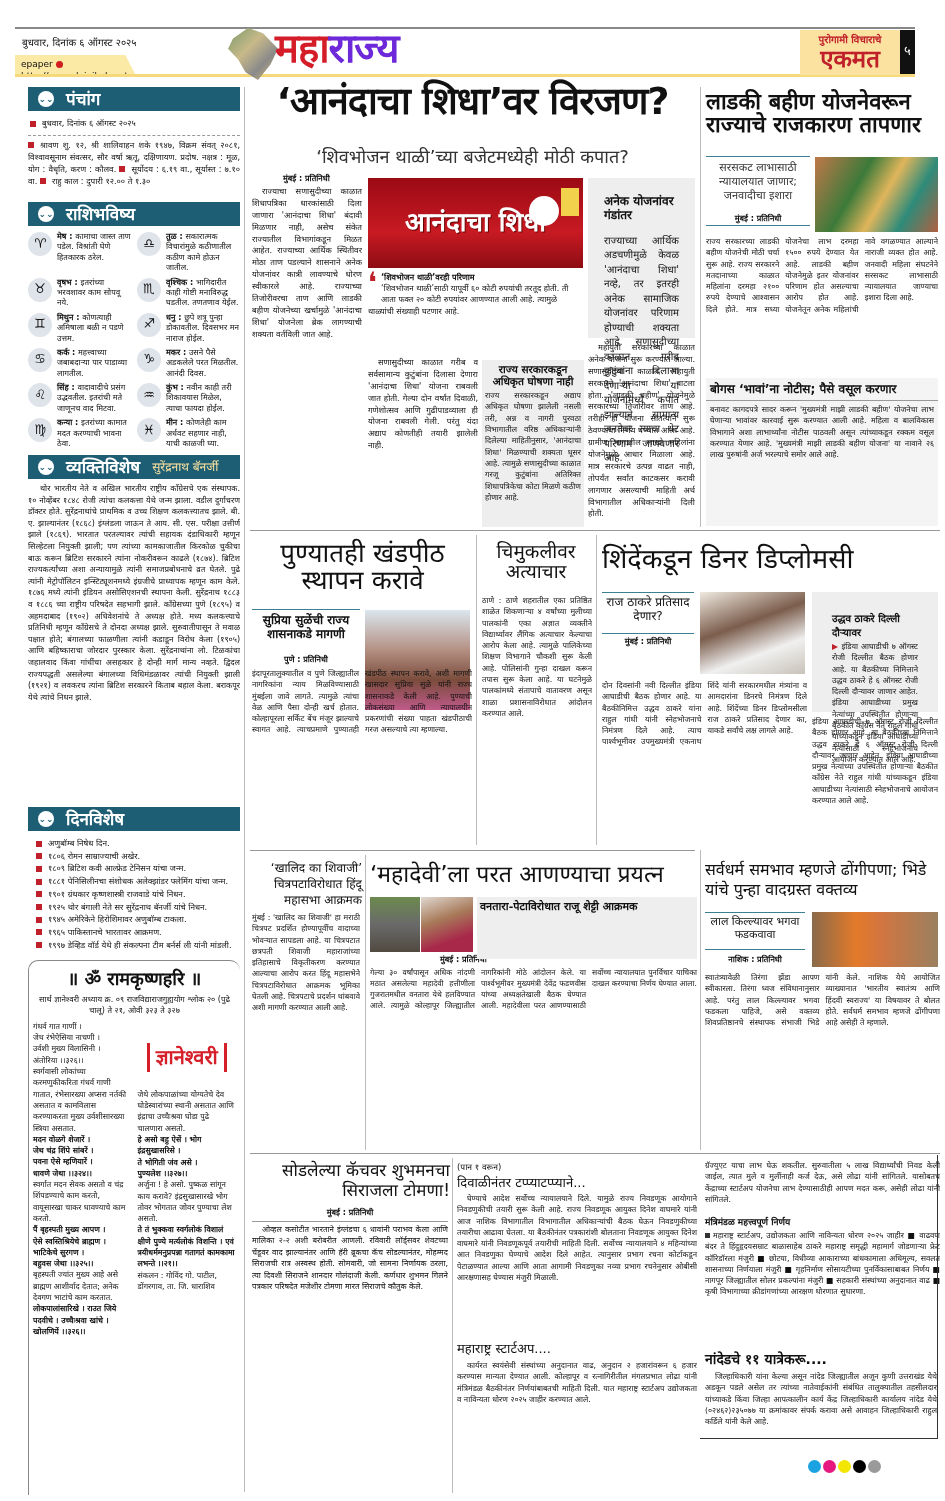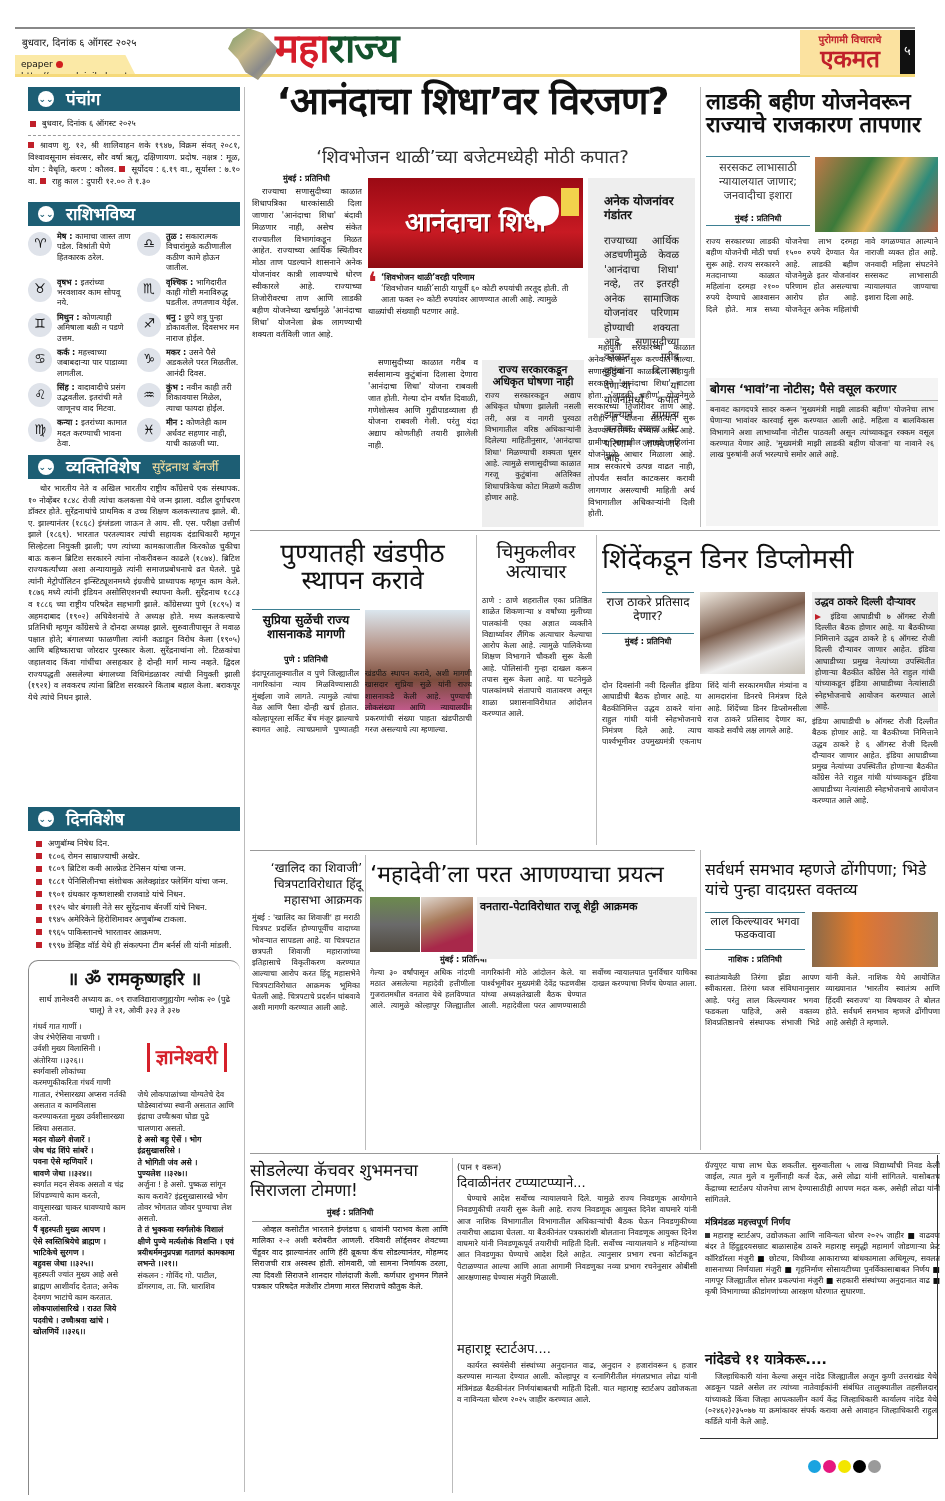--- a/index.html
+++ b/index.html
@@ -5,21 +5,21 @@
 *{box-sizing:border-box;margin:0;padding:0}
 body{width:945px;height:1501px;background:#fff;font-family:"DejaVu Sans",sans-serif;color:#111;position:relative;overflow:hidden;font-size:9px;line-height:1.35}
 .abs{position:absolute}
 .topline{left:15px;top:27px;width:900px;height:2px;background:#888}
 .hdr-date{font-size:10px;left:22px;top:36px}
 .hdr-epaper{left:15px;top:55px;width:120px;height:19px;background:#fbe9a6;font-size:9px;padding:3px 6px;clip-path:polygon(0 0,92% 0,100% 100%,0 100%)}
 .hdr-epaper .dot{display:inline-block;width:7px;height:7px;border-radius:50%;background:#d21f1f;vertical-align:middle;margin:0 3px}
 .yellowbar{left:15px;top:74px;width:900px;height:3px;background:#f5d97a}
 .map{left:228px;top:28px;width:50px;height:52px;background:linear-gradient(135deg,#7a9a6a,#c8b98a 40%,#8a8a8a 70%,#d8c070);clip-path:polygon(10% 20%,40% 0,70% 10%,100% 40%,85% 70%,60% 100%,35% 85%,20% 60%,0 40%)}
 .masthead{left:275px;top:28px;font-size:40px;font-weight:bold;letter-spacing:-1px;line-height:1}
-.masthead .m1{color:#d51d2a}.masthead .m2{color:#14532d}
+.masthead .m1{color:#d51d2a}.masthead .m2{color:#6d28d9}
 .lokmat{left:800px;top:30px;width:100px;height:45px;background:#fbe2a0;text-align:center}
 .lokmat .tag{font-size:10px;color:#c0202a;font-weight:bold;display:block;margin-top:3px}
 .lokmat .brand{font-size:24px;color:#c0202a;font-weight:bold;line-height:1}
 .pageno{left:900px;top:30px;width:15px;height:44px;background:#111;color:#fff;font-size:13px;text-align:center;padding-top:12px}
 .sechdr{background:#1d5e74;color:#fff;height:24px;font-weight:bold;font-size:17px;padding-left:10px;display:flex;align-items:center;gap:12px}
 .sechdr .chev{width:16px;height:16px;border-radius:50%;background:#fff;color:#1d5e74;font-size:9px;display:flex;align-items:center;justify-content:center}
 .sechdr .sub{font-size:12px;font-weight:normal;color:#fbe2a0}
 .leftcol{left:28px;width:212px}
 .p{font-size:8.2px;line-height:1.45;text-align:justify}
 .sq{display:inline-block;width:6px;height:6px;background:#c0202a;margin-right:6px;vertical-align:middle}
@@ -239,21 +239,21 @@
 
 <div class="abs vline" style="left:476px;top:535px;height:310px"></div>
 <div class="abs h1" style="left:480px;top:542px;width:112px;font-size:19px;text-align:center;font-weight:normal">चिमुकलीवर अत्याचार</div>
 <div class="abs p" style="left:482px;top:595px;width:110px;height:250px;overflow:hidden;font-size:7.8px">ठाणे : ठाणे शहरातील एका प्रतिष्ठित शाळेत शिकणाऱ्या ४ वर्षांच्या मुलीच्या पालकांनी एका अज्ञात व्यक्तीने विद्यार्थ्यावर लैंगिक अत्याचार केल्याचा आरोप केला आहे. त्यामुळे पालिकेच्या शिक्षण विभागाने चौकशी सुरू केली आहे. पोलिसांनी गुन्हा दाखल करून तपास सुरू केला आहे. या घटनेमुळे पालकांमध्ये संतापाचे वातावरण असून शाळा प्रशासनाविरोधात आंदोलन करण्यात आले.</div>
 <div class="abs vline" style="left:596px;top:535px;height:310px"></div>
 
 <div class="abs h1" style="left:602px;top:545px;width:340px;font-size:27px;font-weight:normal">शिंदेंकडून डिनर डिप्लोमसी</div>
 <div class="abs" style="left:602px;top:592px;width:92px;height:42px;border-top:1px solid #3d7f92;border-bottom:1px solid #3d7f92;text-align:center;font-size:12px;line-height:1.2;padding-top:2px">राज ठाकरे प्रतिसाद देणार?</div>
 <div class="abs" style="left:602px;top:637px;width:92px;text-align:center;font-size:8px;font-weight:bold">मुंबई : प्रतिनिधी</div>
 <div class="abs photo" style="left:700px;top:592px;width:105px;height:82px;background:linear-gradient(160deg,#efe9e0,#7b5d4c 40%,#f0f0f0 70%,#c8c2b8)"></div>
-<div class="abs graybox" style="left:812px;top:592px;width:126px;height:120px;padding:3px">
+<div class="abs graybox" style="left:812px;top:592px;width:126px;height:120px;padding:20px">
   <div style="font-weight:bold;font-size:10px">उद्धव ठाकरे दिल्ली दौऱ्यावर</div>
   <div class="p" style="font-size:7.8px;margin-top:2px"><span class="bullet-red">▶ </span><span>इंडिया आघाडीची ७ ऑगस्ट रोजी दिल्लीत बैठक होणार आहे. या बैठकीच्या निमित्ताने उद्धव ठाकरे हे ६ ऑगस्ट रोजी दिल्ली दौऱ्यावर जाणार आहेत. इंडिया आघाडीच्या प्रमुख नेत्यांच्या उपस्थितीत होणाऱ्या बैठकीत काँग्रेस नेते राहुल गांधी यांच्याकडून इंडिया आघाडीच्या नेत्यांसाठी स्नेहभोजनाचे आयोजन करण्यात आले आहे.</span></div>
 </div>
 <div class="abs p" style="left:602px;top:650px;width:205px;height:195px;overflow:hidden;column-count:2;column-gap:6px;font-size:7.8px;padding-top:30px">दोन दिवसांनी नवी दिल्लीत इंडिया आघाडीची बैठक होणार आहे. या बैठकीनिमित्त उद्धव ठाकरे यांना राहुल गांधी यांनी स्नेहभोजनाचे निमंत्रण दिले आहे. त्याच पार्श्वभूमीवर उपमुख्यमंत्री एकनाथ शिंदे यांनी सरकारमधील मंत्र्यांना व आमदारांना डिनरचे निमंत्रण दिले आहे. शिंदेंच्या डिनर डिप्लोमसीला राज ठाकरे प्रतिसाद देणार का, याकडे सर्वांचे लक्ष लागले आहे.</div>
 <div class="abs p" style="left:812px;top:716px;width:126px;height:128px;overflow:hidden;font-size:7.8px">इंडिया आघाडीची ७ ऑगस्ट रोजी दिल्लीत बैठक होणार आहे. या बैठकीच्या निमित्ताने उद्धव ठाकरे हे ६ ऑगस्ट रोजी दिल्ली दौऱ्यावर जाणार आहेत. इंडिया आघाडीच्या प्रमुख नेत्यांच्या उपस्थितीत होणाऱ्या बैठकीत काँग्रेस नेते राहुल गांधी यांच्याकडून इंडिया आघाडीच्या नेत्यांसाठी स्नेहभोजनाचे आयोजन करण्यात आले आहे.</div>
 
 <div class="abs hline" style="left:250px;top:850px;width:445px"></div>
 
 <div class="abs h1" style="left:250px;top:860px;width:112px;font-size:12px;text-align:right;font-weight:normal;line-height:1.35">‘खालिद का शिवाजी’ चित्रपटाविरोधात हिंदू महासभा आक्रमक</div>
 <div class="abs p" style="left:252px;top:912px;width:108px;height:238px;overflow:hidden;font-size:7.8px">मुंबई : 'खालिद का शिवाजी' हा मराठी चित्रपट प्रदर्शित होण्यापूर्वीच वादाच्या भोवऱ्यात सापडला आहे. या चित्रपटात छत्रपती शिवाजी महाराजांच्या इतिहासाचे विकृतीकरण करण्यात आल्याचा आरोप करत हिंदू महासभेने चित्रपटाविरोधात आक्रमक भूमिका घेतली आहे. चित्रपटाचे प्रदर्शन थांबवावे अशी मागणी करण्यात आली आहे.</div>
@@ -271,21 +271,21 @@
 <div class="abs vline" style="left:700px;top:850px;height:300px"></div>
 
 <div class="abs h1" style="left:705px;top:860px;width:235px;font-size:16px;font-weight:normal;line-height:1.25">सर्वधर्म समभाव म्हणजे ढोंगीपणा; भिडे यांचे पुन्हा वादग्रस्त वक्तव्य</div>
 <div class="abs" style="left:705px;top:912px;width:100px;height:38px;border-top:1px solid #3d7f92;border-bottom:1px solid #3d7f92;text-align:center;font-size:11px;line-height:1.2;padding-top:2px">लाल किल्ल्यावर भगवा फडकवावा</div>
 <div class="abs" style="left:705px;top:955px;width:100px;text-align:center;font-size:8px;font-weight:bold">नाशिक : प्रतिनिधी</div>
 <div class="abs photo" style="left:812px;top:912px;width:126px;height:55px;background:linear-gradient(90deg,#8a6a4a,#e37a2a 35%,#d27540 55%,#9a8060)"></div>
 <div class="abs p" style="left:705px;top:972px;width:235px;height:178px;overflow:hidden;column-count:2;column-gap:6px;font-size:7.8px">स्वातंत्र्यावेळी तिरंगा झेंडा आपण स्वीकारला. तिरंगा ध्वज संविधानानुसार आहे. परंतु लाल किल्ल्यावर भगवा फडकला पाहिजे, असे वक्तव्य शिवप्रतिष्ठानचे संस्थापक संभाजी भिडे यांनी केले. नाशिक येथे आयोजित व्याख्यानात 'भारतीय स्वातंत्र्य आणि हिंदवी स्वराज्य' या विषयावर ते बोलत होते. सर्वधर्म समभाव म्हणजे ढोंगीपणा आहे असेही ते म्हणाले.</div>
 
 <div class="abs hline" style="left:250px;top:1153px;width:690px"></div>
 
-<div class="abs h1" style="left:250px;top:1160px;width:200px;font-size:17px;text-align:left;font-weight:normal;line-height:1.2">सोडलेल्या कॅचवर शुभमनचा सिराजला टोमणा!</div>
+<div class="abs h1" style="left:250px;top:1160px;width:200px;font-size:17px;text-align:right;font-weight:normal;line-height:1.2">सोडलेल्या कॅचवर शुभमनचा सिराजला टोमणा!</div>
 <div class="abs" style="left:250px;top:1208px;width:200px;text-align:center;font-size:8px;font-weight:bold">मुंबई : प्रतिनिधी</div>
 <div class="abs hline" style="left:252px;top:1221px;width:196px"></div>
 <div class="abs p" style="left:252px;top:1224px;width:196px;height:262px;overflow:hidden;text-indent:10px;font-size:7.9px">ओव्हल कसोटीत भारताने इंग्लंडचा ६ धावांनी पराभव केला आणि मालिका २-२ अशी बरोबरीत आणली. रविवारी लॉर्ड्सवर शेवटच्या चेंडूवर वाद झाल्यानंतर आणि हॅरी ब्रूकचा कॅच सोडल्यानंतर, मोहम्मद सिराजची रात्र अस्वस्थ होती. सोमवारी, जो सामना निर्णायक ठरला, त्या दिवशी सिराजने शानदार गोलंदाजी केली. कर्णधार शुभमन गिलने पत्रकार परिषदेत मजेशीर टोमणा मारत सिराजचे कौतुक केले.</div>
 <div class="abs vline" style="left:452px;top:1158px;height:335px"></div>
 
 <div class="abs" style="left:457px;top:1162px;font-size:8.5px">(पान १ वरून)</div>
 <div class="abs h1" style="left:457px;top:1176px;width:240px;font-size:13px;font-weight:normal">दिवाळीनंतर टप्प्याटप्प्याने...</div>
 <div class="abs p" style="left:457px;top:1193px;width:240px;height:148px;overflow:hidden;text-indent:10px;font-size:7.8px">घेण्याचे आदेश सर्वोच्च न्यायालयाने दिले. यामुळे राज्य निवडणूक आयोगाने निवडणुकीची तयारी सुरू केली आहे. राज्य निवडणूक आयुक्त दिनेश वाघमारे यांनी आज नाशिक विभागातील विभागातील अधिकाऱ्यांची बैठक घेऊन निवडणुकीच्या तयारीचा आढावा घेतला. या बैठकीनंतर पत्रकारांशी बोलताना निवडणूक आयुक्त दिनेश वाघमारे यांनी निवडणूकपूर्व तयारीची माहिती दिली. सर्वोच्च न्यायालयाने ४ महिन्यांच्या आत निवडणुका घेण्याचे आदेश दिले आहेत. त्यानुसार प्रभाग रचना कोर्टाकडून पेटाळण्यात आल्या आणि आता आगामी निवडणुका नव्या प्रभाग रचनेनुसार ओबीसी आरक्षणासह घेण्यास मंजुरी मिळाली.</div>
 <div class="abs h1" style="left:457px;top:1342px;width:240px;font-size:13px;font-weight:normal">महाराष्ट्र स्टार्टअप....</div>
 <div class="abs p" style="left:457px;top:1360px;width:240px;height:130px;overflow:hidden;text-indent:10px;font-size:7.8px">कार्यरत स्वयंसेवी संस्थांच्या अनुदानात वाढ, अनुदान २ हजारांवरून ६ हजार करण्यास मान्यता देण्यात आली. कोल्हापूर व रत्नागिरीतील मंगलप्रभात लोढा यांनी मंत्रिमंडळ बैठकीनंतर निर्णयांबाबतची माहिती दिली. यात महाराष्ट्र स्टार्टअप उद्योजकता व नाविन्यता धोरण २०२५ जाहीर करण्यात आले.</div>

